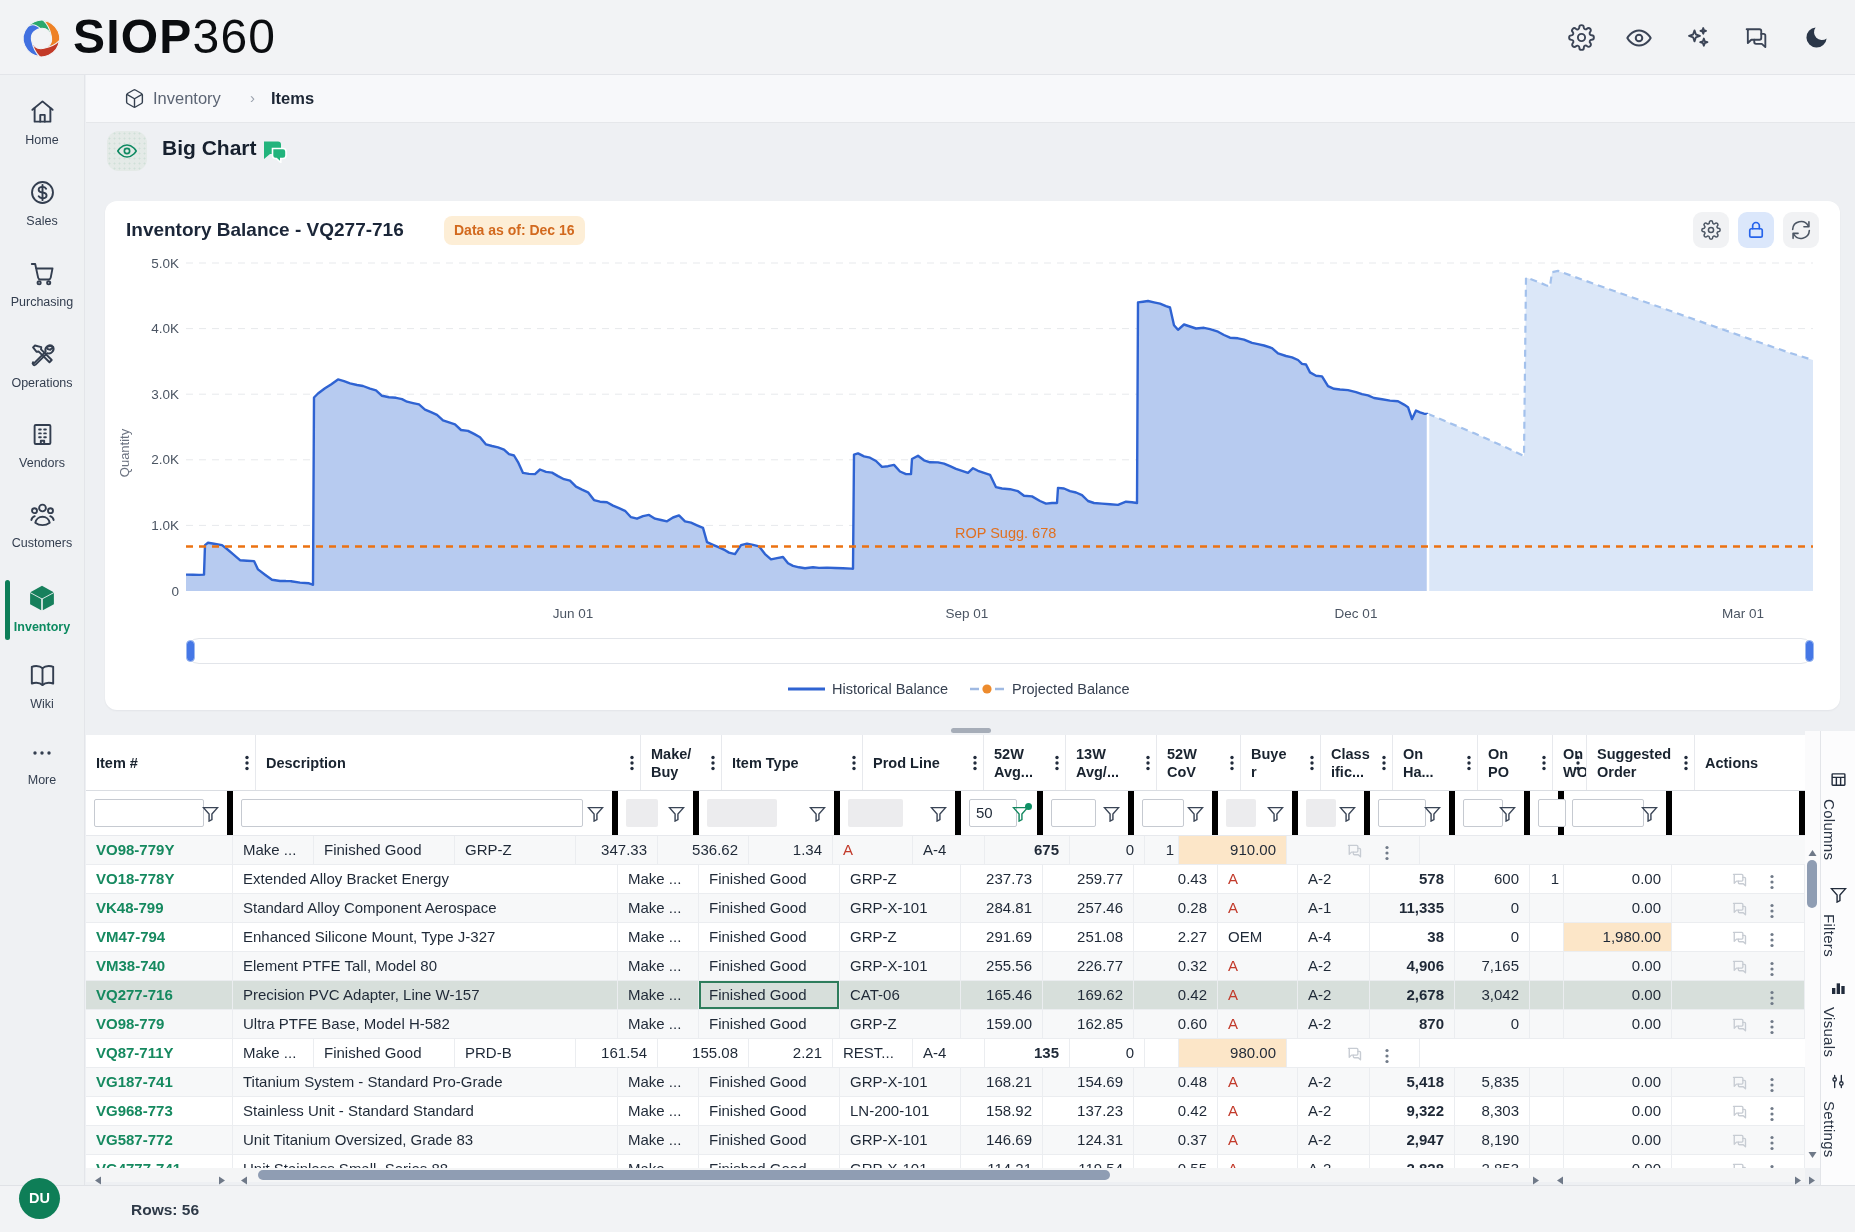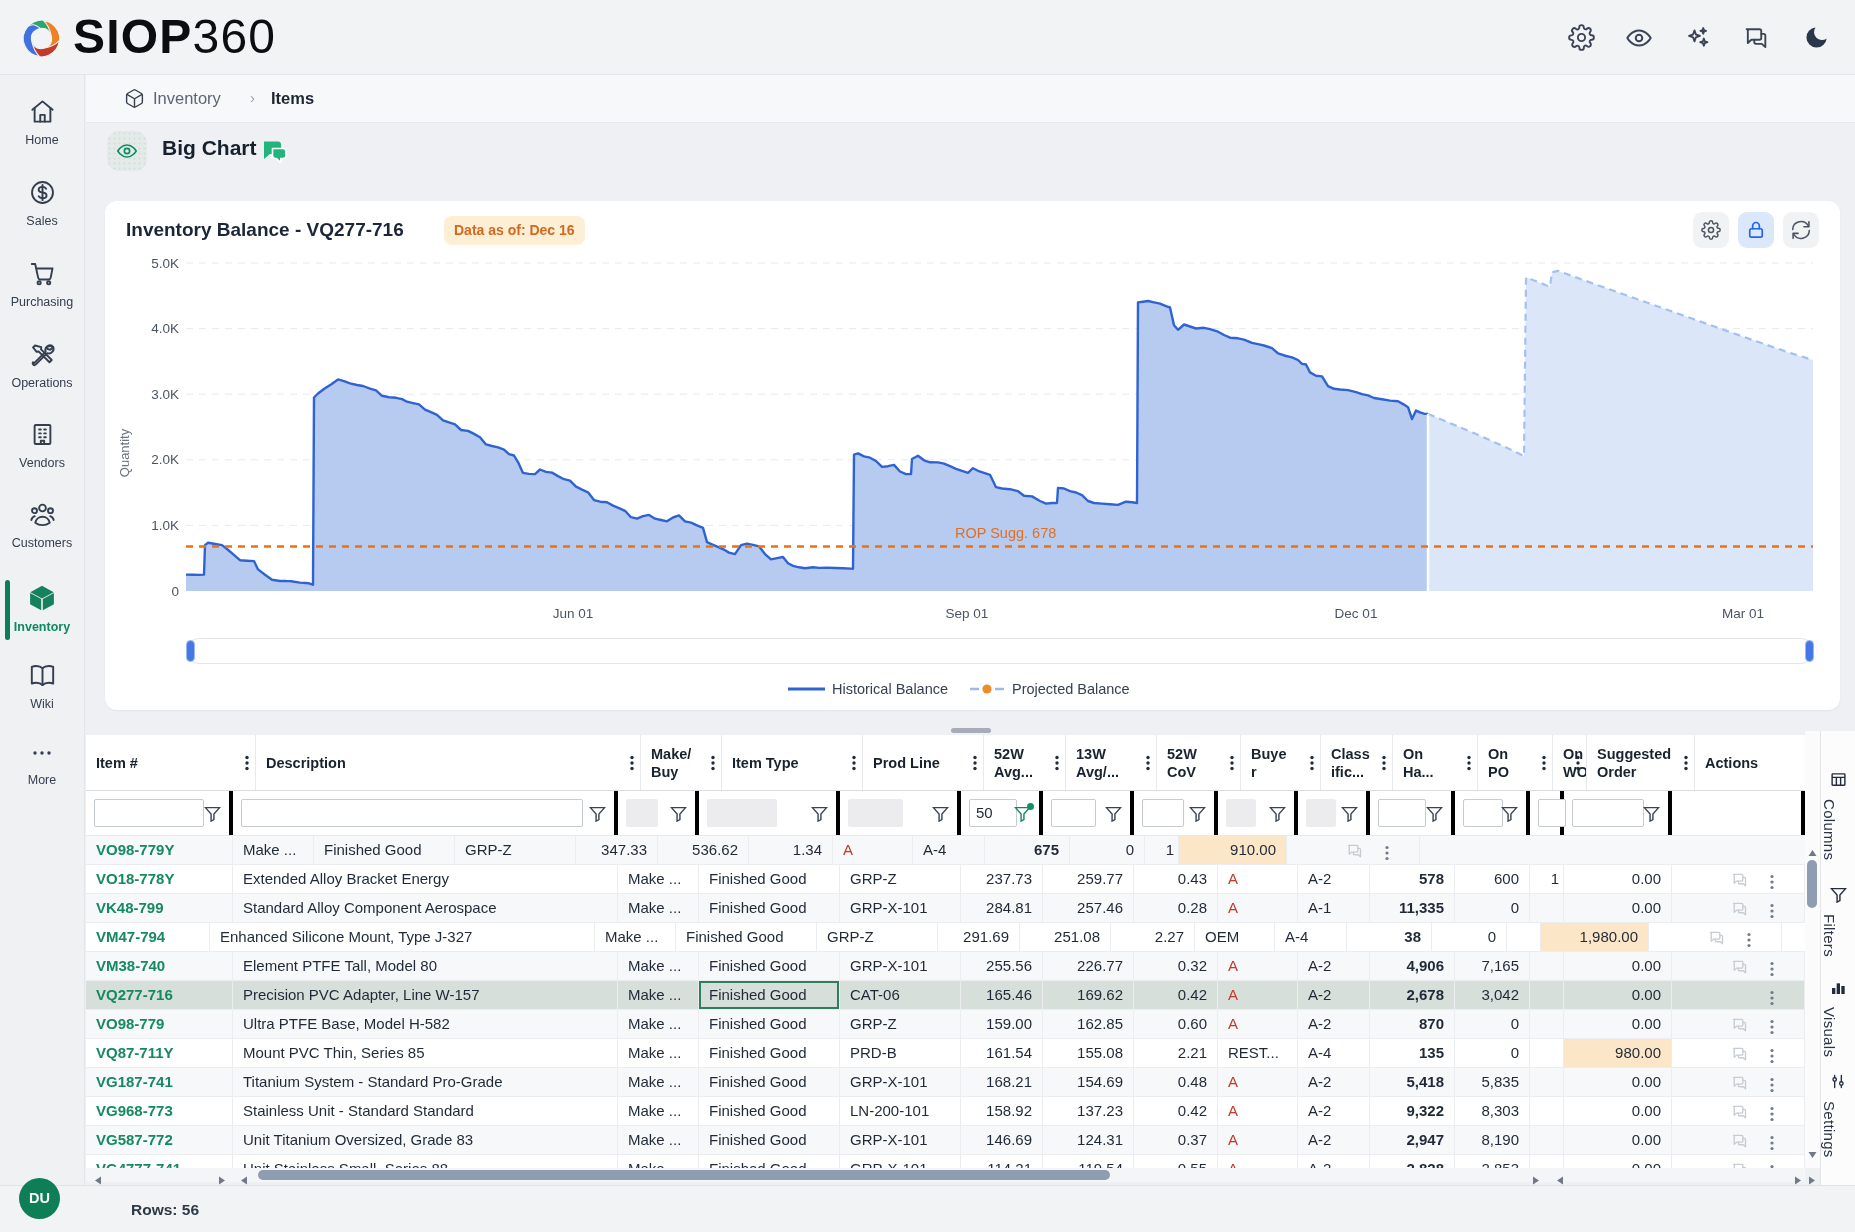--- a/index.html
+++ b/index.html
@@ -43,21 +43,21 @@
 #vscroll{position:absolute;left:1805px;top:731px;width:15px;height:437px;background:#fbfbfc}
 #footer{position:absolute;left:0px;top:1185px;width:1855px;height:47px;background:#f2f3f5;border-top:1px solid #e0e2e6}
 #footer .rows{position:absolute;left:131px;top:15px;font-size:15.5px;color:#2e3947;font-weight:bold}
 #avatar{position:absolute;left:19px;top:1178px;width:41px;height:41px;border-radius:50%;background:#0e7e57;color:#fff;font-size:14.5px;font-weight:bold;text-align:center;line-height:41px;z-index:5}
 #dragpill{position:absolute;left:951px;top:728px;width:40px;height:5px;border-radius:3px;background:#a6adb8}
 
 .hrow{display:flex;height:56px;border-bottom:1px solid #dadde2;background:#fff}
 .hcell{position:relative;display:flex;align-items:center;font-size:14.5px;font-weight:bold;color:#19232f;padding:0 6px 0 10px;line-height:18px;border-right:1px solid #e7e9ed;overflow:hidden;flex:none}
 .hcell .dots{position:absolute;right:6px;top:50%;margin-top:-8px;color:#252f3f}
 .frow{display:flex;height:45px;background:#fff;border-bottom:1px solid #e7e9ed}
-.fcell{position:relative;border-right:4px solid #000000;flex:none}
+.fcell{position:relative;border-right:6px solid #000000;flex:none}
 .finp{position:absolute;top:8px;left:8px;height:28px;border:1px solid #c6cad1;background:#fff;border-radius:2px;font-size:15px;color:#1f2937;padding:0 6px;line-height:26px}
 .finp.dis{background:#ececee;border:none}
 .ffun{position:absolute;top:15px;color:#333e50}
 .trow{display:flex;height:29px;border-bottom:1px solid #ebedf0}
 .trow.odd{background:#f7f8f9}
 .trow.sel{background:#d7dfdb}
 .tcell{flex:none;font-size:15px;color:#1f2937;line-height:28px;padding:0 10px;border-right:1px solid #ebedf0;overflow:hidden;white-space:nowrap}
 .tcell.id{color:#15895f;font-weight:bold}
 .tcell.num{text-align:right}
 .tcell.bold{font-weight:bold}
@@ -498,21 +498,21 @@
               <path d="M10.5 13.5v2a1.5 1.5 0 0 0 1.5 1.5h5l3 2.8V10a1.5 1.5 0 0 0-1.5-1.5h-2"></path>
             </svg></span>
           <span style="position:absolute;left:98px;top:6px"><svg width="4" height="16" viewBox="0 0 4 16" fill="#707a88">
               <circle cx="2" cy="2.5" r="1.6"></circle>
               <circle cx="2" cy="8" r="1.6"></circle>
               <circle cx="2" cy="13.5" r="1.6"></circle>
             </svg></span>
         </div>
       </div>
       <div class="trow">
-        <div class="tcell id" style="width:124px">VM47-794</div>
+        <div class="tcell id" style="width:147px">VM47-794</div>
         <div class="tcell" style="width:385px">Enhanced Silicone Mount, Type J-327</div>
         <div class="tcell" style="width:81px">Make ...</div>
         <div class="tcell" style="width:141px">Finished Good</div>
         <div class="tcell" style="width:121px">GRP-Z</div>
         <div class="tcell num" style="width:82px">291.69</div>
         <div class="tcell num" style="width:91px">251.08</div>
         <div class="tcell num" style="width:84px">2.27</div>
         <div class="tcell" style="width:80px">OEM</div>
         <div class="tcell" style="width:72px">A-4</div>
         <div class="tcell num bold" style="width:85px">38</div>
@@ -603,21 +603,20 @@
             </svg></span>
           <span style="position:absolute;left:98px;top:6px"><svg width="4" height="16" viewBox="0 0 4 16" fill="#707a88">
               <circle cx="2" cy="2.5" r="1.6"></circle>
               <circle cx="2" cy="8" r="1.6"></circle>
               <circle cx="2" cy="13.5" r="1.6"></circle>
             </svg></span>
         </div>
       </div>
       <div class="trow">
         <div class="tcell id" style="width:147px">VQ87-711Y</div>
-        <div class="tcell" style="width:385px">Mount PVC Thin, Series 85</div>
         <div class="tcell" style="width:81px">Make ...</div>
         <div class="tcell" style="width:141px">Finished Good</div>
         <div class="tcell" style="width:121px">PRD-B</div>
         <div class="tcell num" style="width:82px">161.54</div>
         <div class="tcell num" style="width:91px">155.08</div>
         <div class="tcell num" style="width:84px">2.21</div>
         <div class="tcell" style="width:80px">REST...</div>
         <div class="tcell" style="width:72px">A-4</div>
         <div class="tcell num bold" style="width:85px">135</div>
         <div class="tcell num" style="width:75px">0</div>

